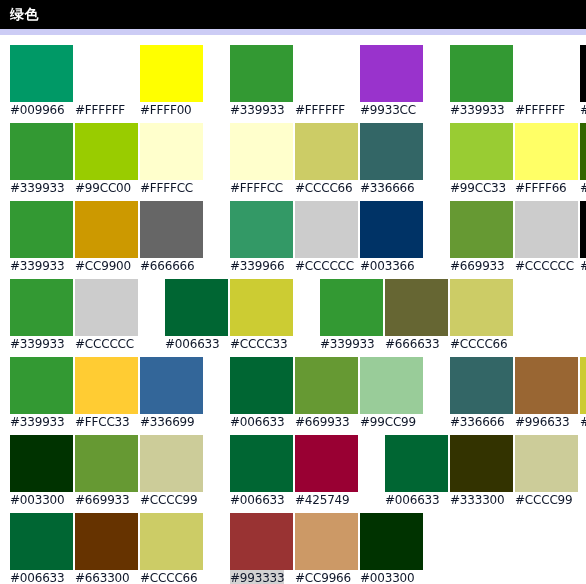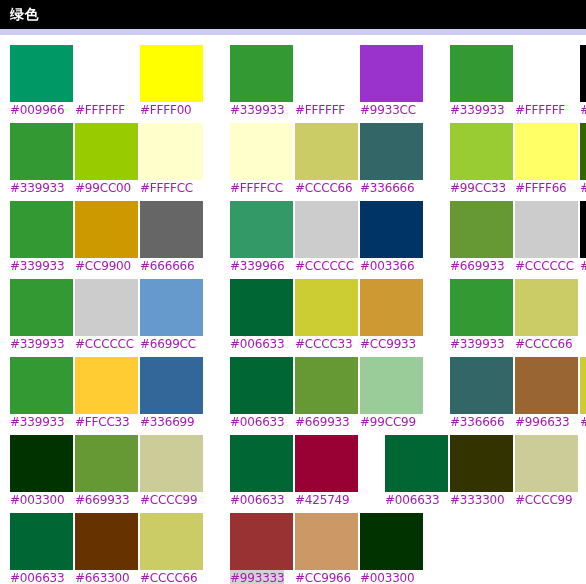--- a/index.html
+++ b/index.html
@@ -59,21 +59,21 @@
   .swatch-cell:last-child { margin-right: 0; }
 
   .swatch-chip {
     height: 57px;
     width: 63px;
   }
 
   .swatch-label {
     font-size: 12px;
     line-height: 17px;
-    color: #a21caf;
+    color: #0f172a;
     white-space: nowrap;
     letter-spacing: -0.2px;
     align-self: flex-start;
   }
   .swatch-label.selected {
     background: #d2d2d2;
   }
 </style>
 </head>
 <body>
@@ -219,43 +219,39 @@
     <div class="palette-row">
       <div class="color-group group-1">
         <div class="swatch-cell">
           <div class="swatch-chip" title="#339933" style="background: rgb(51, 153, 51);"></div>
           <div class="swatch-label">#339933</div>
         </div>
         <div class="swatch-cell">
           <div class="swatch-chip" title="#CCCCCC" style="background: rgb(204, 204, 204);"></div>
           <div class="swatch-label">#CCCCCC</div>
         </div>
-        <div class="swatch-cell">
-          <div class="swatch-chip" title="#6699CC" style="background: rgb(102, 153, 204);"></div>
-          <div class="swatch-label">#6699CC</div>
-        </div>
       </div>
       <div class="color-group group-2">
         <div class="swatch-cell">
           <div class="swatch-chip" title="#006633" style="background: rgb(0, 102, 51);"></div>
           <div class="swatch-label">#006633</div>
         </div>
         <div class="swatch-cell">
           <div class="swatch-chip" title="#CCCC33" style="background: rgb(204, 204, 51);"></div>
           <div class="swatch-label">#CCCC33</div>
         </div>
-        <div class="swatch-cell">
-          <div class="swatch-chip" title="#CC9933" style="background: rgb(204, 153, 51);"></div>
-          <div class="swatch-label">#CC9933</div>
-        </div>
-      </div>
-      <div class="color-group group-3">
-        <div class="swatch-cell">
-          <div class="swatch-chip" title="#339933" style="background: rgb(51, 153, 51);"></div>
-          <div class="swatch-label">#339933</div>
+      </div>
+      <div class="color-group group-3">
+        <div class="swatch-cell">
+          <div class="swatch-chip" title="#339933" style="background: rgb(51, 153, 51);"></div>
+          <div class="swatch-label">#339933</div>
+        </div>
+        <div class="swatch-cell">
+          <div class="swatch-chip" title="#666633" style="background: rgb(102, 102, 51);"></div>
+          <div class="swatch-label">#666633</div>
         </div>
         <div class="swatch-cell">
           <div class="swatch-chip" title="#CCCC66" style="background: rgb(204, 204, 102);"></div>
           <div class="swatch-label">#CCCC66</div>
         </div>
       </div>
     </div>
     <div class="palette-row">
       <div class="color-group group-1">
         <div class="swatch-cell">

